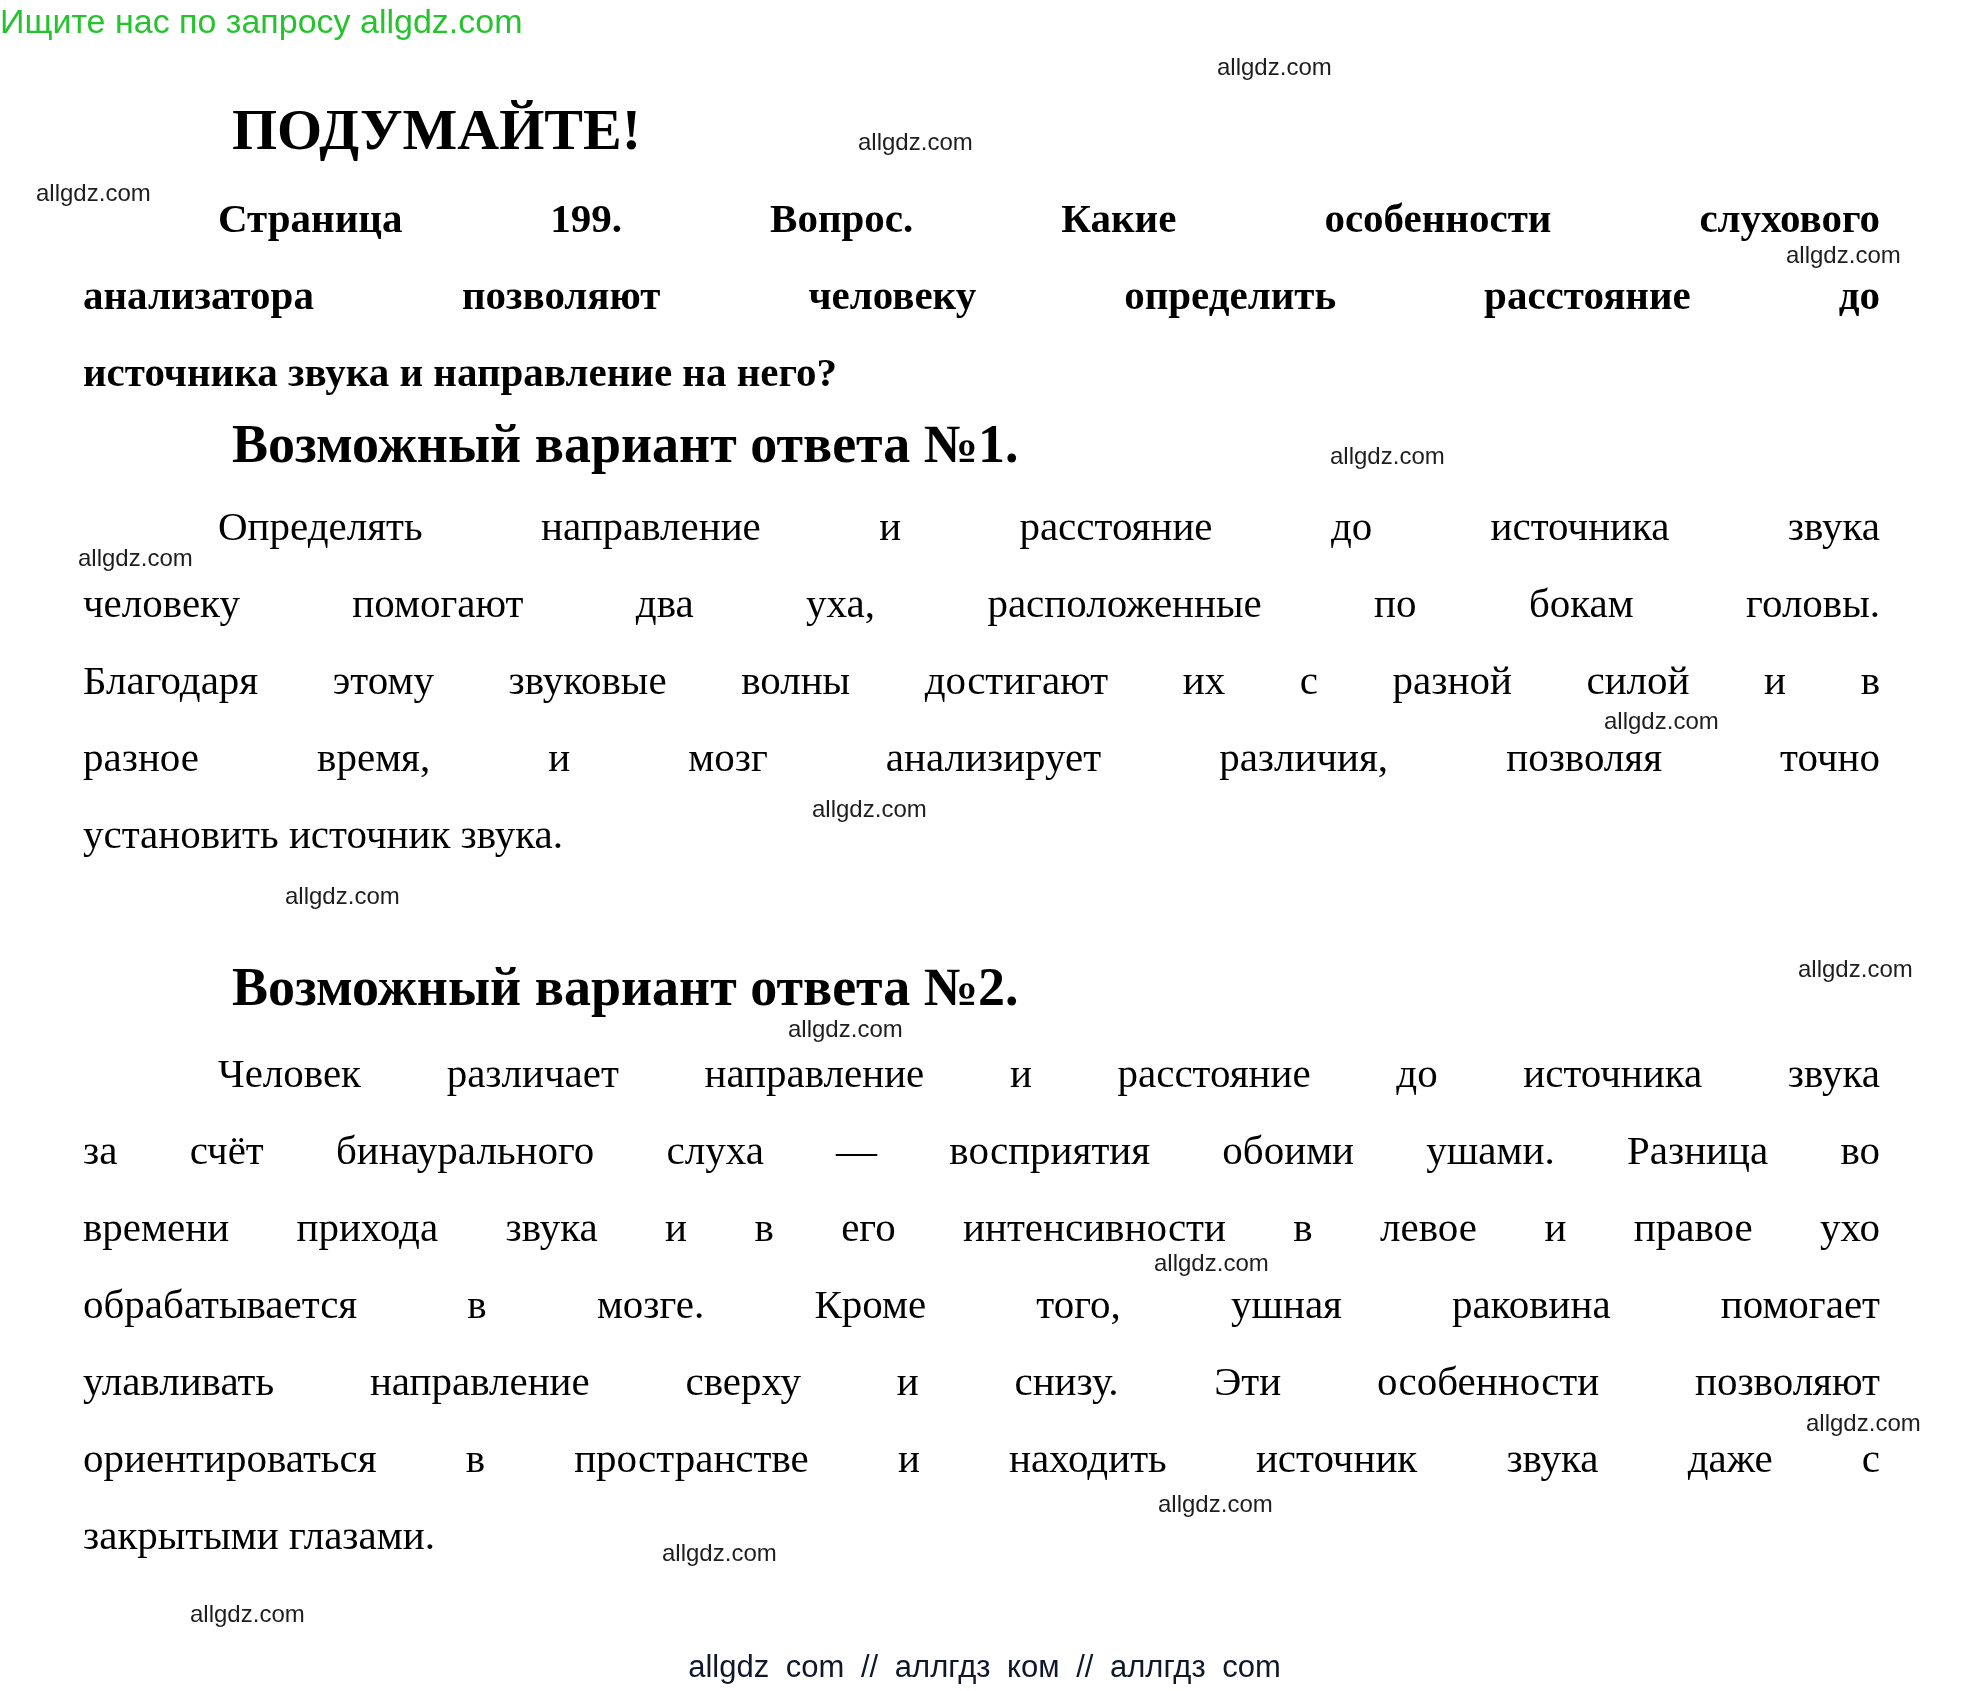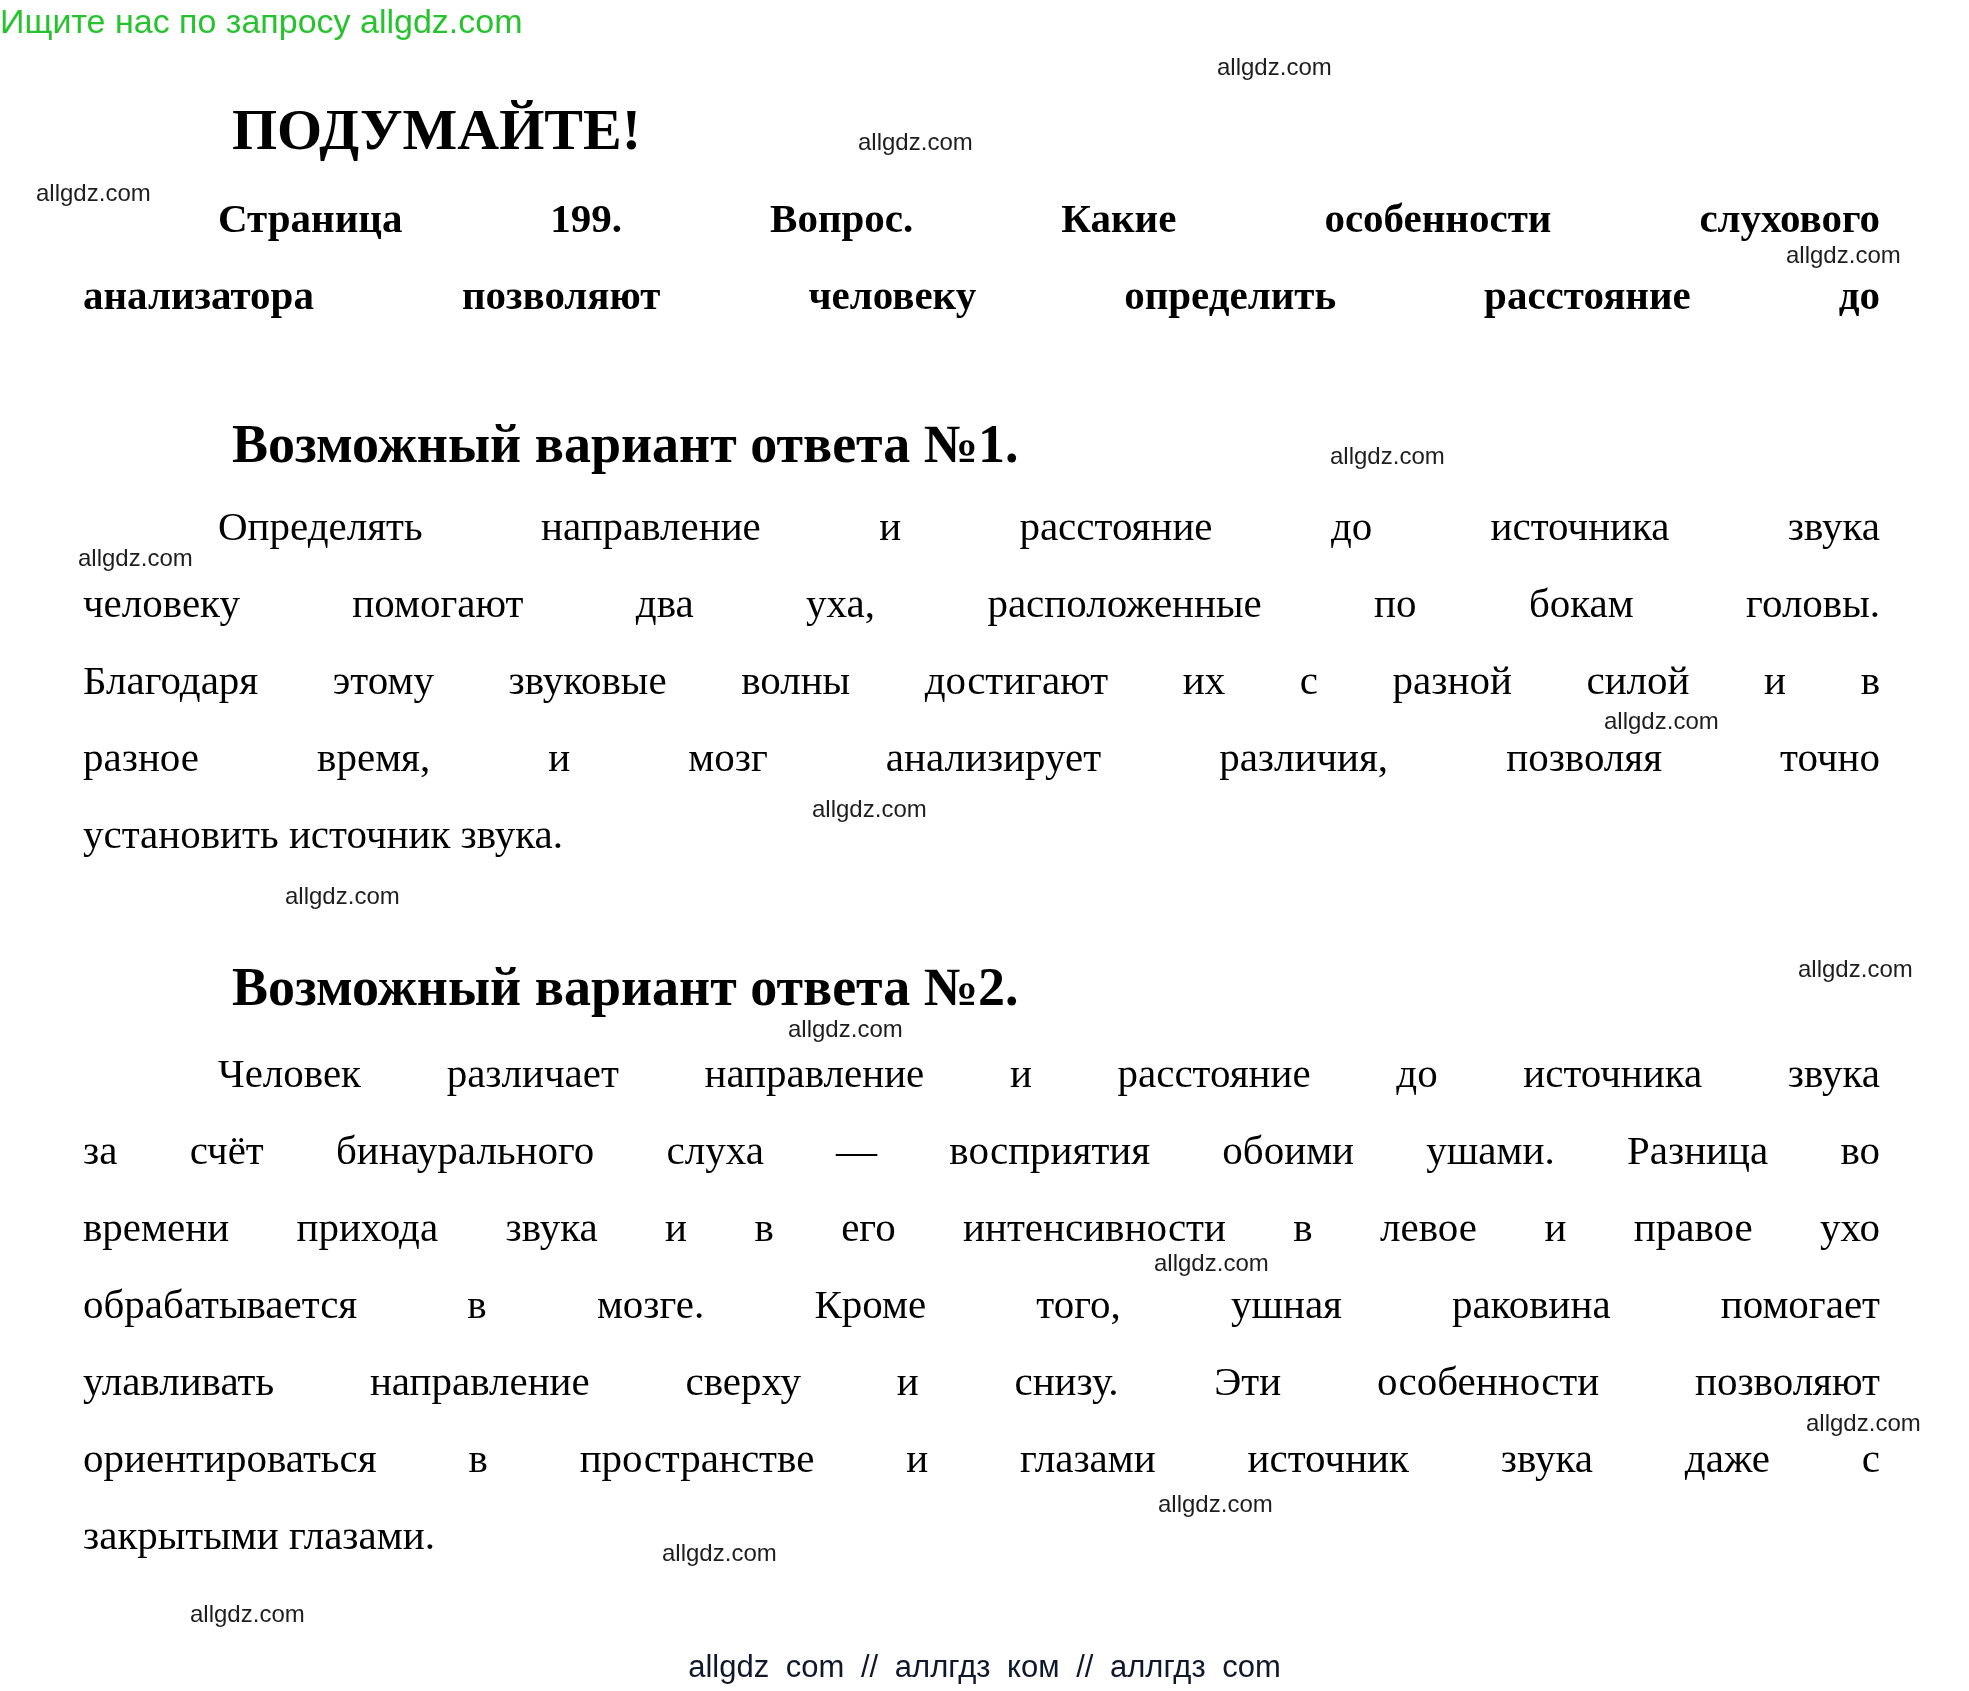--- a/index.html
+++ b/index.html
@@ -74,39 +74,40 @@
     <span class="wm" style="left: 190px; top: 1597px; color: rgb(30, 30, 30);">allgdz.com</span>
   </div>
 
 <div>
 
   <div class="doc-title">ПОДУМАЙТЕ!</div>
 
   <div class="block bold q">
     <div class="line first">Страница 199. Вопрос. Какие особенности слухового</div>
     <div class="line">анализатора позволяют человеку определить расстояние до</div>
+    <div class="line last">источника звука и направление на него?</div>
   </div>
 
   <div class="heading h1">Возможный вариант ответа №1.</div>
 
   <div class="block a1">
     <div class="line first">Определять направление и расстояние до источника звука</div>
     <div class="line">человеку помогают два уха, расположенные по бокам головы.</div>
     <div class="line">Благодаря этому звуковые волны достигают их с разной силой и в</div>
     <div class="line">разное время, и мозг анализирует различия, позволяя точно</div>
     <div class="line last">установить источник звука.</div>
   </div>
 
   <div class="heading h2">Возможный вариант ответа №2.</div>
 
   <div class="block a2">
     <div class="line first">Человек различает направление и расстояние до источника звука</div>
     <div class="line">за счёт бинаурального слуха — восприятия обоими ушами. Разница во</div>
     <div class="line">времени прихода звука и в его интенсивности в левое и правое ухо</div>
     <div class="line">обрабатывается в мозге. Кроме того, ушная раковина помогает</div>
     <div class="line">улавливать направление сверху и снизу. Эти особенности позволяют</div>
-    <div class="line">ориентироваться в пространстве и глазами источник звука даже с</div>
+    <div class="line">ориентироваться в пространстве и находить источник звука даже с</div>
     <div class="line last">закрытыми глазами.</div>
   </div>
 
 </div>
 
 <div class="footer" style="color: #0f172a;">allgdz com // аллгдз ком // аллгдз com</div>
 
 </body></html>

